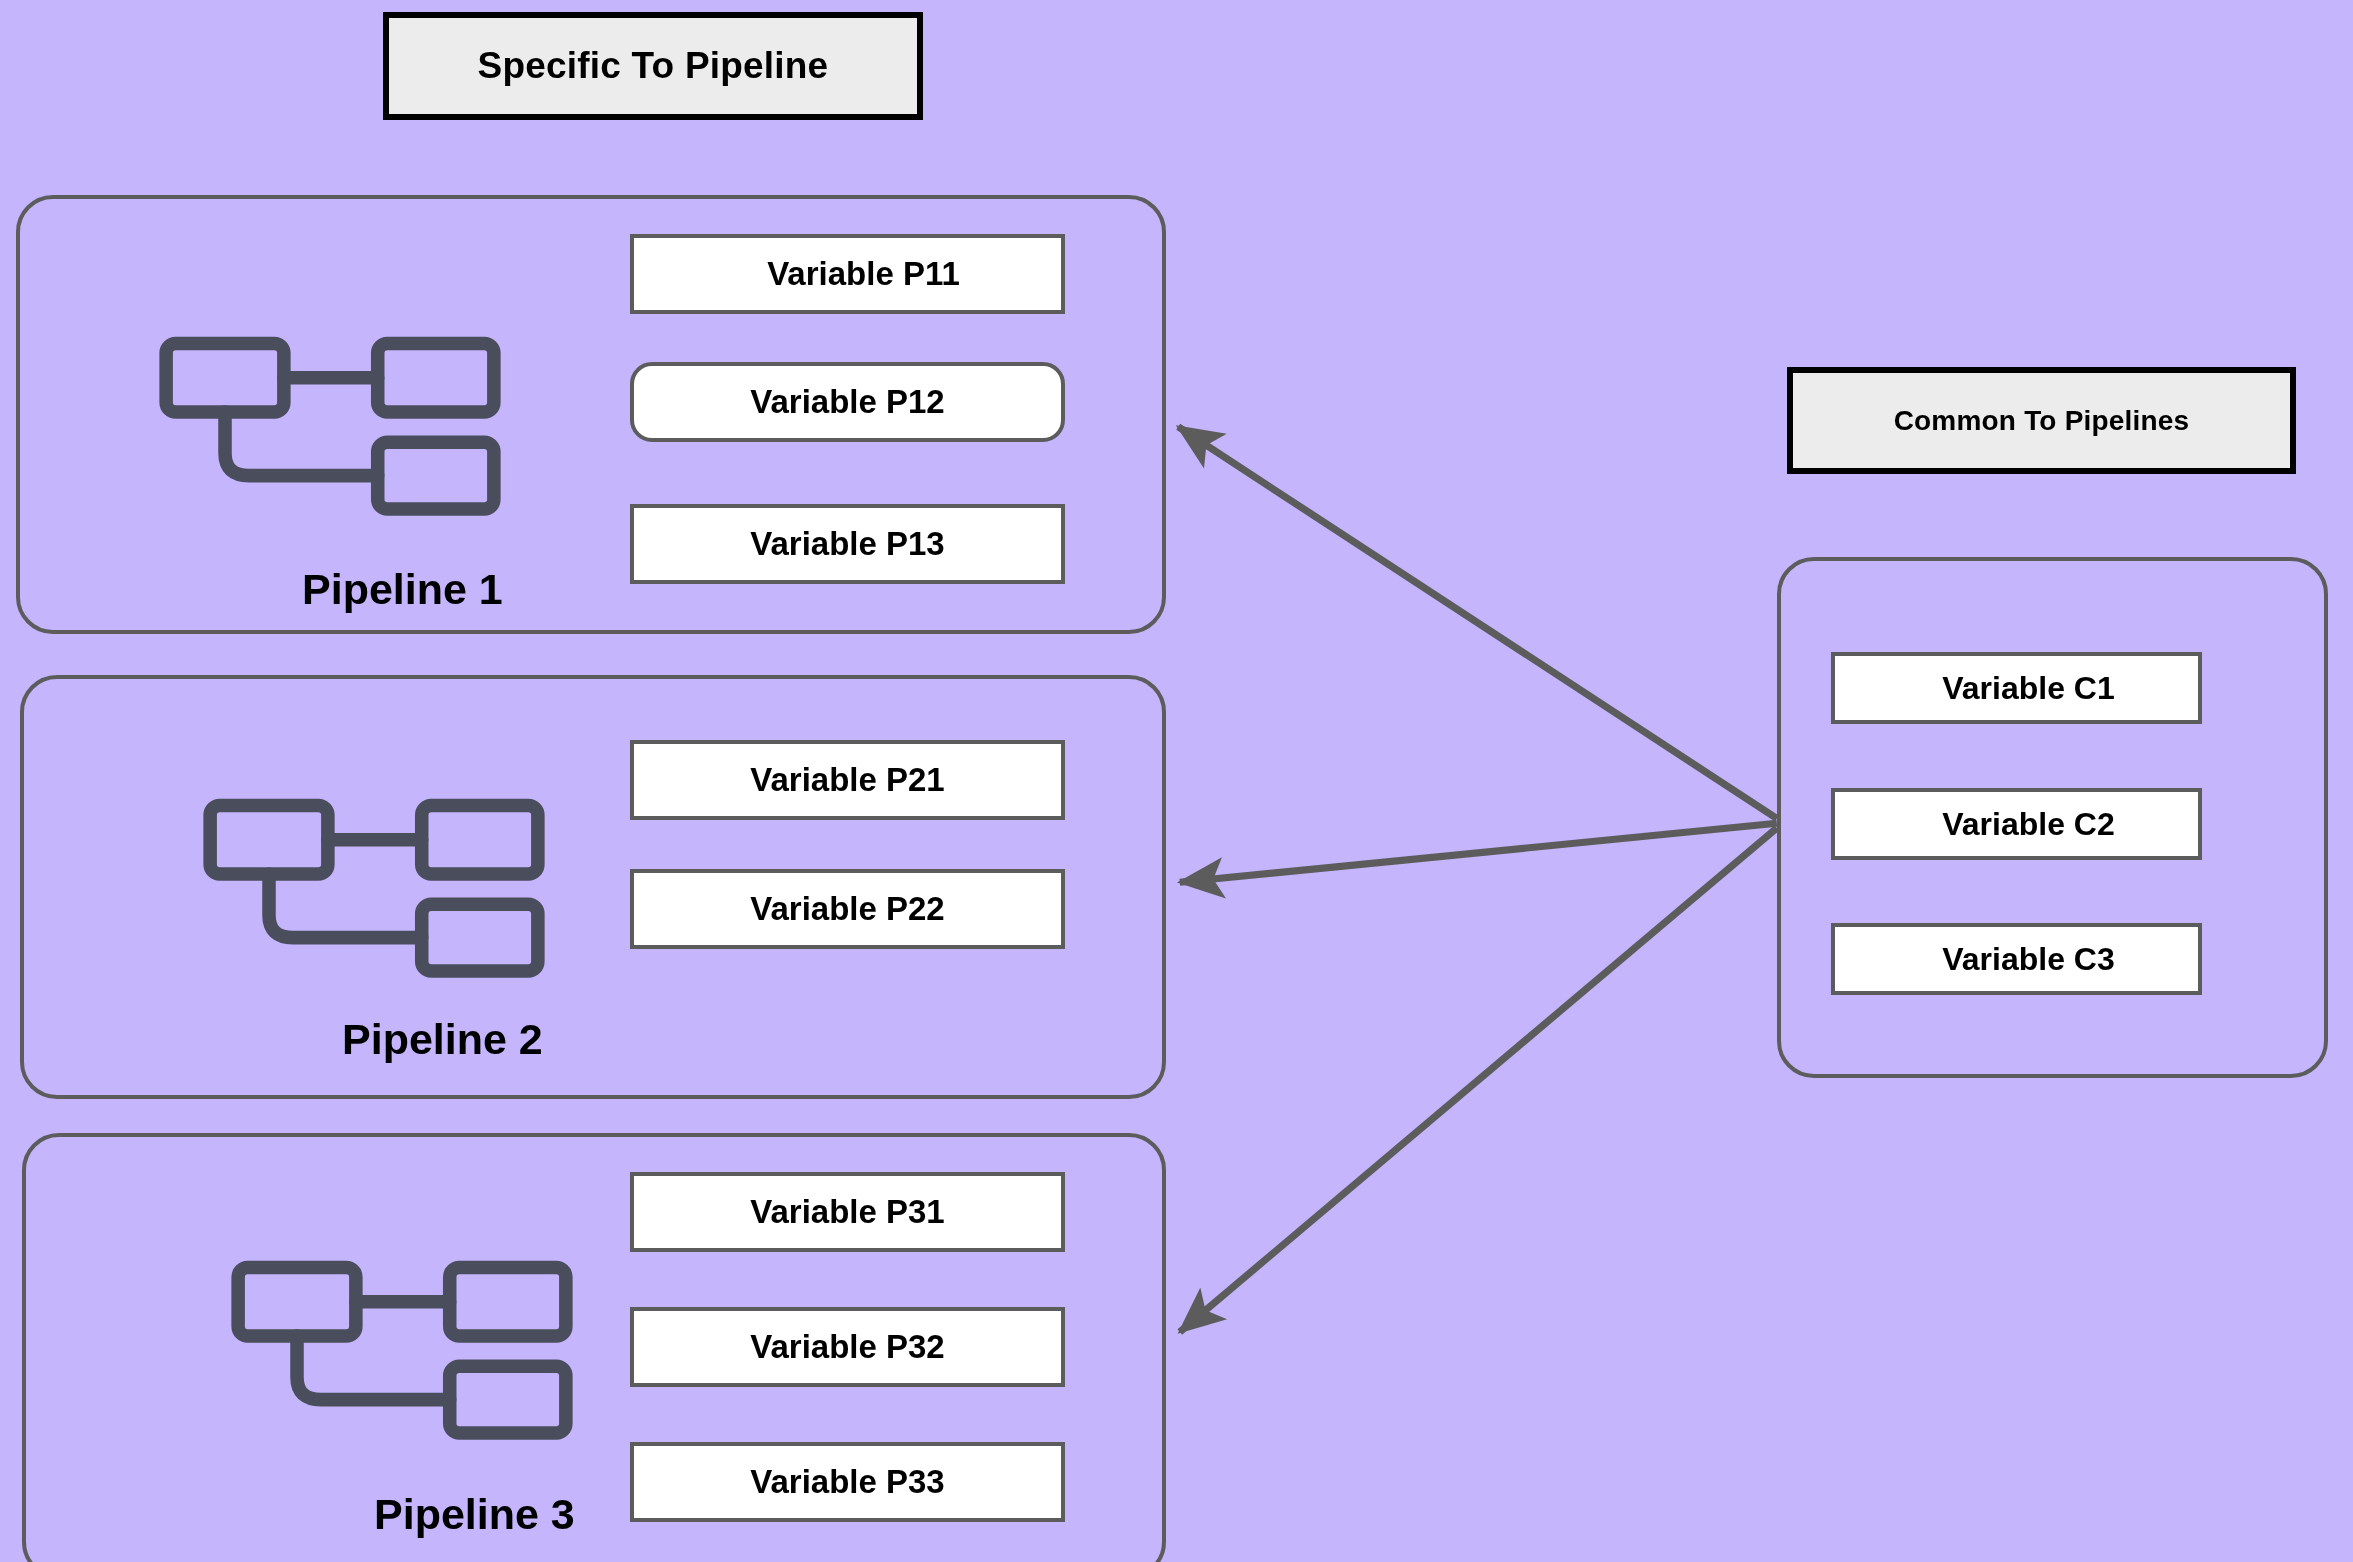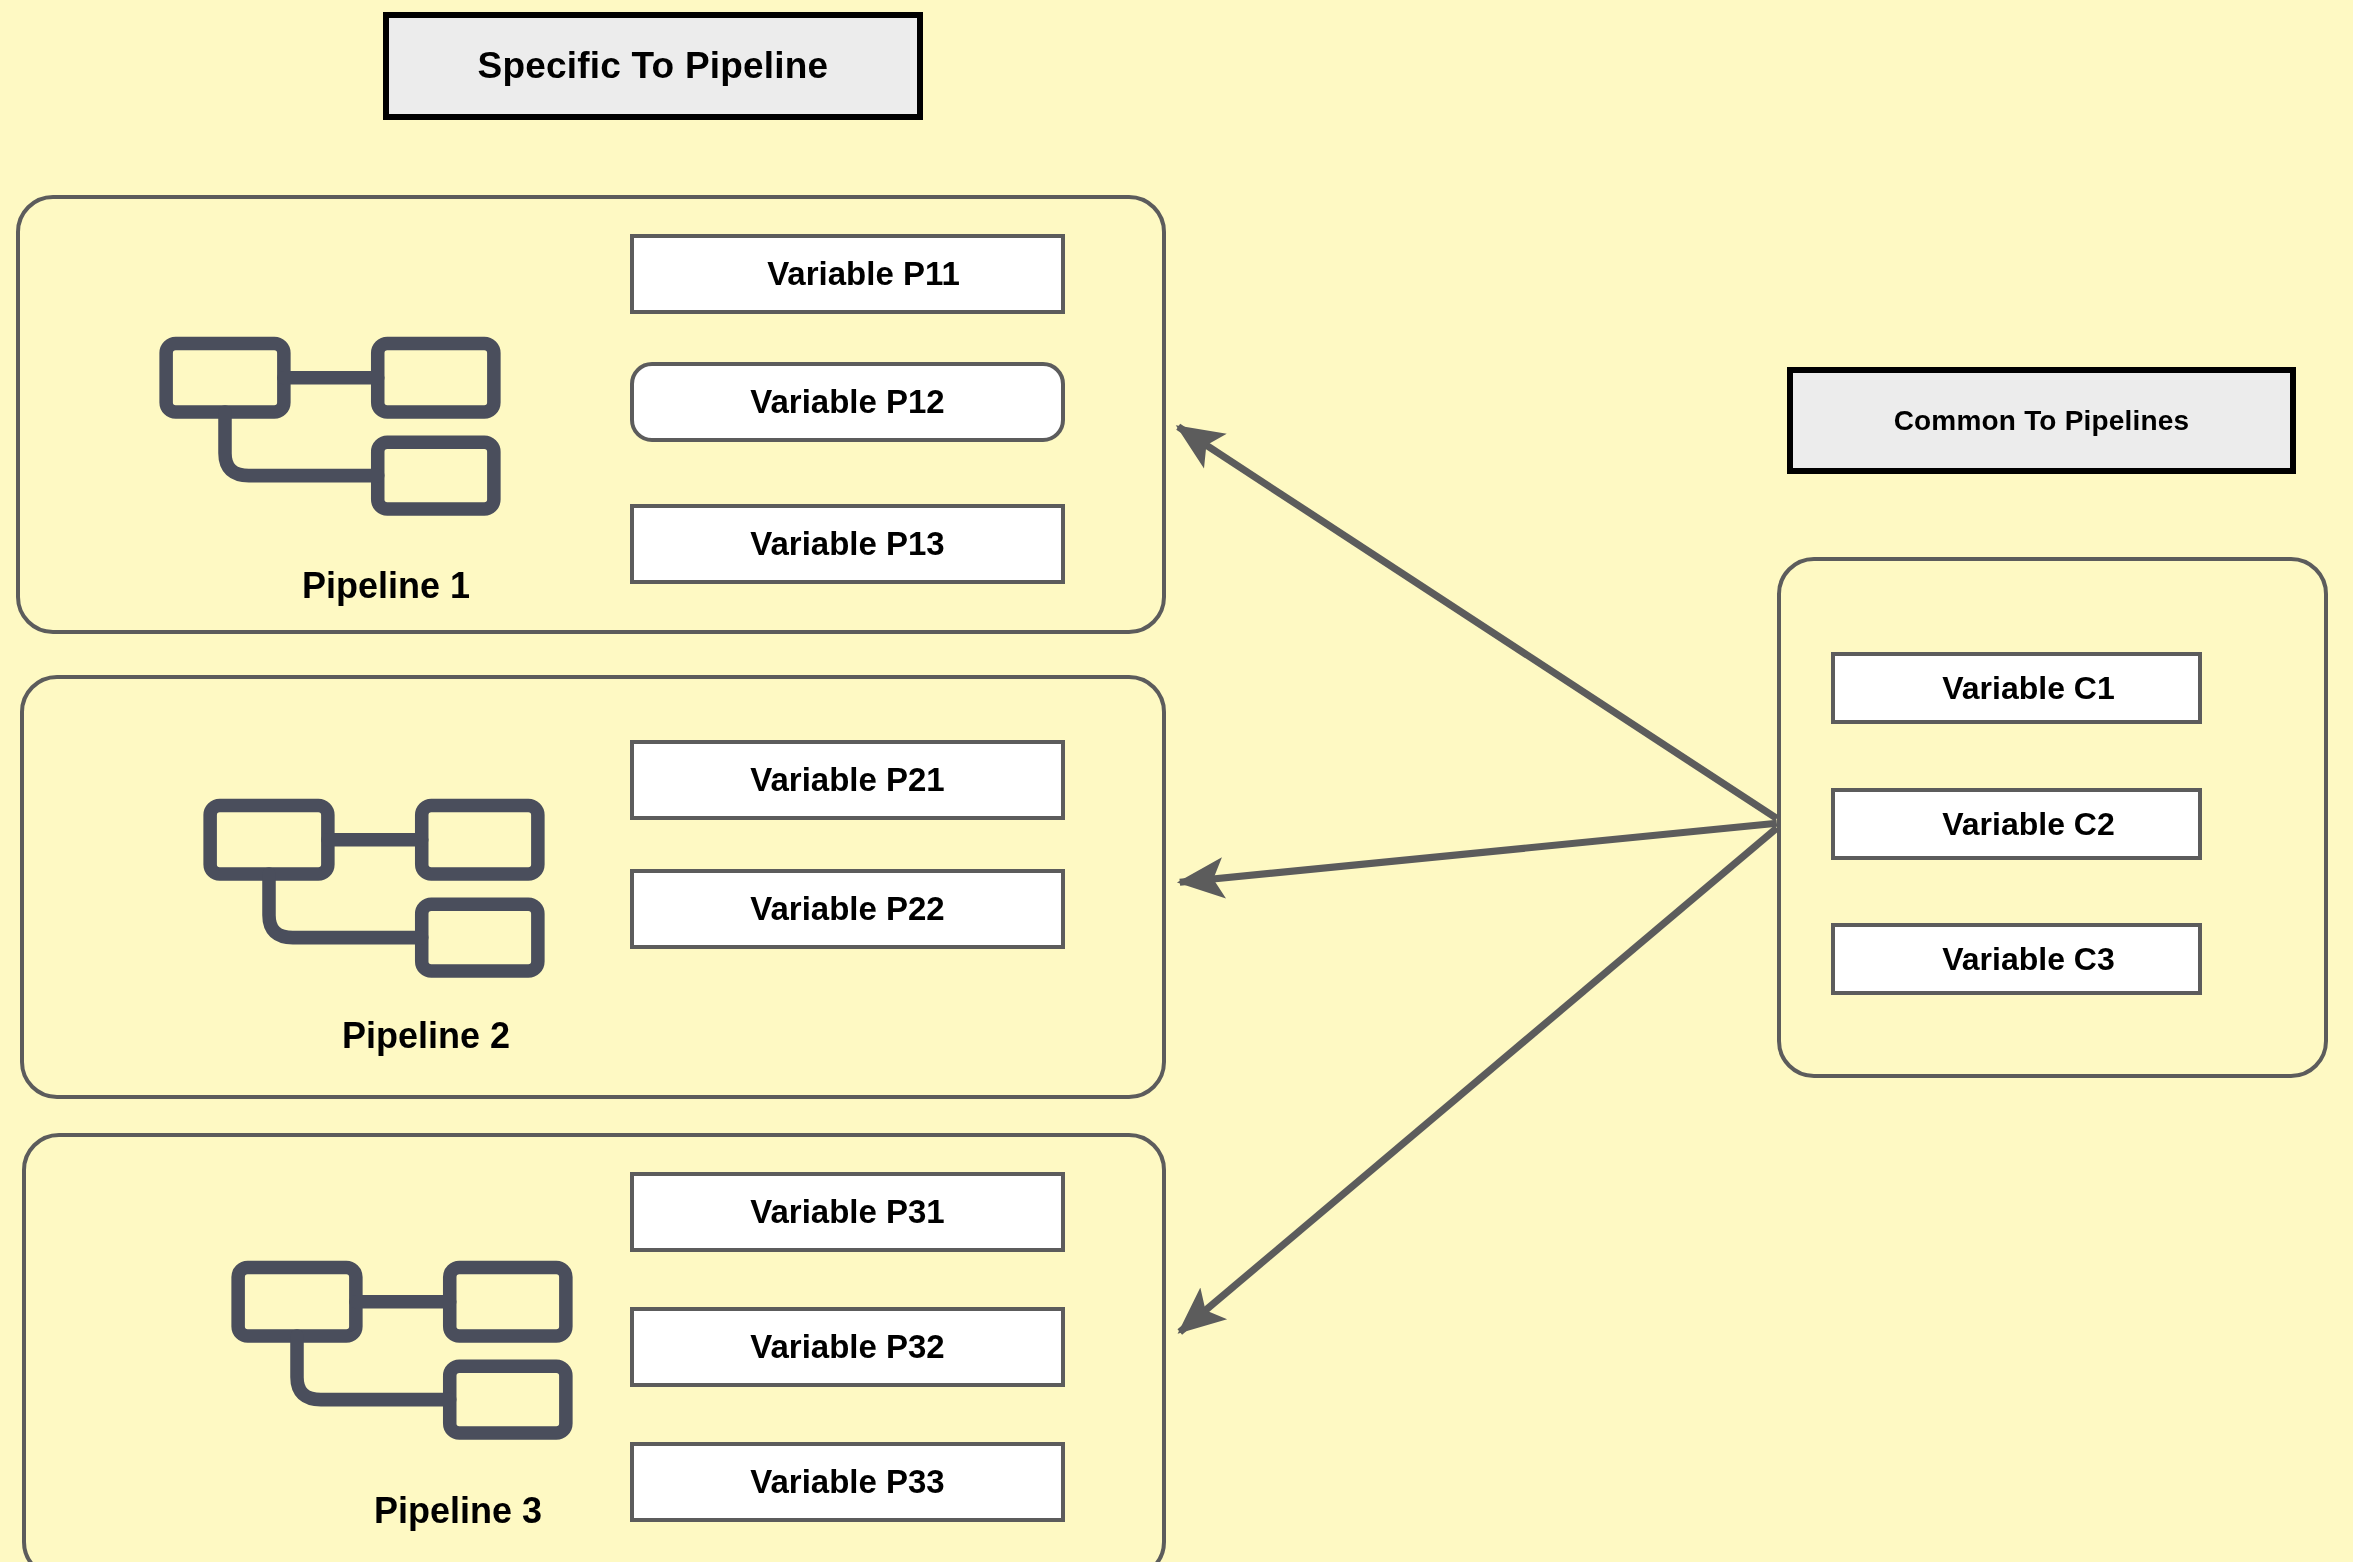--- a/index.html
+++ b/index.html
@@ -7,21 +7,21 @@
     padding: 0;
     background: #ffffff;
   }
   body {
     font-family: "Liberation Sans", sans-serif;
   }
   #canvas {
     position: relative;
     width: 2354px;
     height: 1563px;
-    background: #fef9c3;
+    background: #c4b5fd;
     overflow: hidden;
   }
 
   
   .section-header {
     position: absolute;
     background: #ECECEC;
     border: 6.4px solid #000000;
     box-sizing: border-box;
     display: flex;
@@ -99,21 +99,21 @@
   }
   #pipeline-icon-0 { left: 155px; top: 334px; }
   #pipeline-icon-1 { left: 199px; top: 796px; }
   #pipeline-icon-2 { left: 227px; top: 1258px; }
 
   
   .pipeline-caption {
     position: absolute;
     color: #000000;
     font-weight: bold;
-    font-size: 36px;
+    font-size: 43px;
     white-space: nowrap;
     text-align: center;
   }
   #pipeline-caption-0 { left: 302px; top: 565px; }
   #pipeline-caption-1 { left: 342px; top: 1015px; }
   #pipeline-caption-2 { left: 374px; top: 1490px; }
 
   
   #arrow-layer {
     position: absolute;

